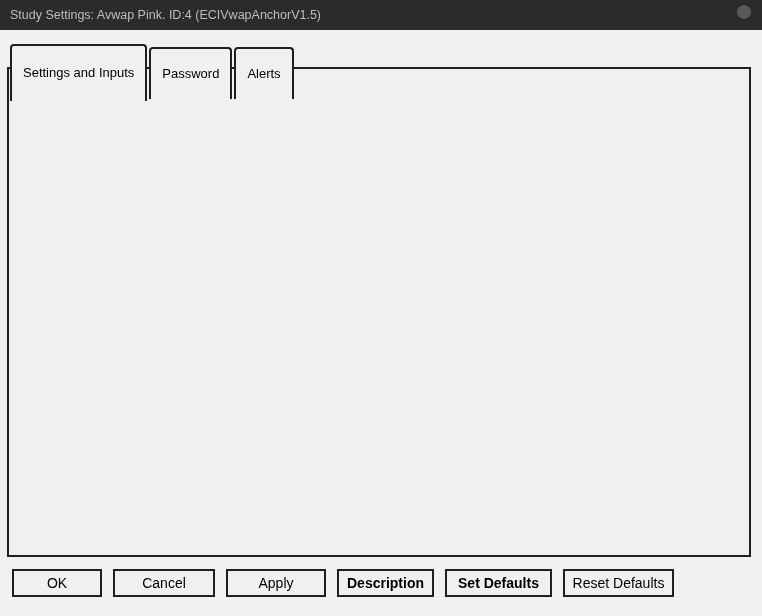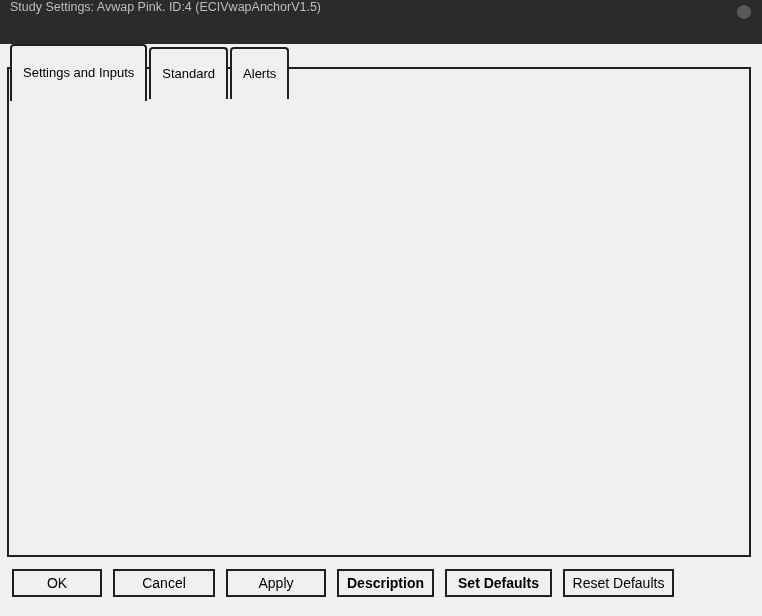--- a/index.html
+++ b/index.html
@@ -3,22 +3,22 @@
 <meta charset="utf-8">
 <style>
   html,body{margin:0;padding:0;}
   body{
     width:762px;height:616px;position:relative;overflow:hidden;
     background:#f0f0f0;color:#000;
     font-family:"Liberation Sans",sans-serif;font-size:13px;
   }
   
   .titlebar{
-    position:absolute;left:0;top:0;width:762px;height:44px;
-    background:#2b2b2b;display:flex;align-items:flex-start;
+    position:absolute;left:0;top:0;width:762px;height:30px;
+    background:#2b2b2b;display:flex;align-items:center;
     padding-left:10px;box-sizing:border-box;
   }
   .titlebar .title{color:#bdbdbd;font-size:12.5px;}
   .titlebar .circle{
     position:absolute;right:11px;top:5px;width:14px;height:14px;
     border-radius:50%;background:#595959;
   }
   
   .tabbar{position:absolute;left:10px;top:44px;display:flex;align-items:flex-start;z-index:2;}
   .tab{
@@ -99,21 +99,21 @@
 </head>
 <body>
 
 <div class="titlebar">
   <span class="title">Study Settings: Avwap Pink. ID:4 (ECIVwapAnchorV1.5)</span>
   <span class="circle"></span>
 </div>
 
 <div class="tabbar">
     <div class="tab active">Settings and Inputs</div>
-    <div class="tab inactive">Standard</div>
+    <div class="tab inactive">Password</div>
     <div class="tab inactive">Alerts</div>
   </div>
 
 <div class="frame"></div>
 
 <div class="lbl" style="left:26px;top:105px;">Standard Precedence</div>
 
 <div class="lbl" style="left:26px;top:134px;">Based On:</div>
 <div class="combo" style="left:26px;top:150px;width:217px;">
   <span class="val">&lt;Main Price Graph&gt;</span>

